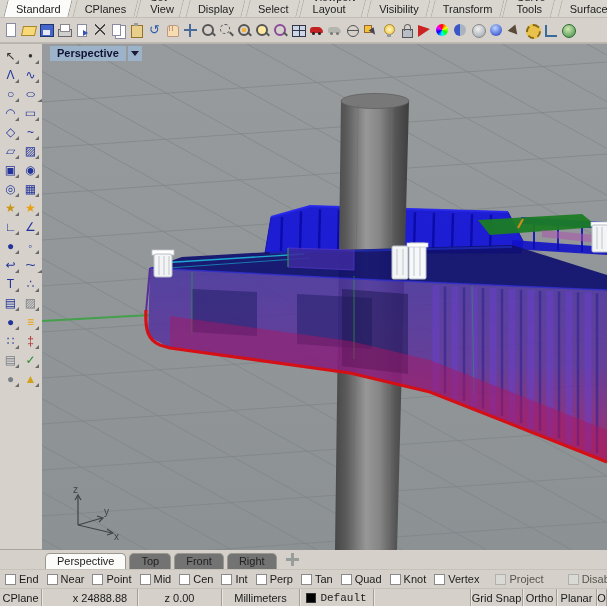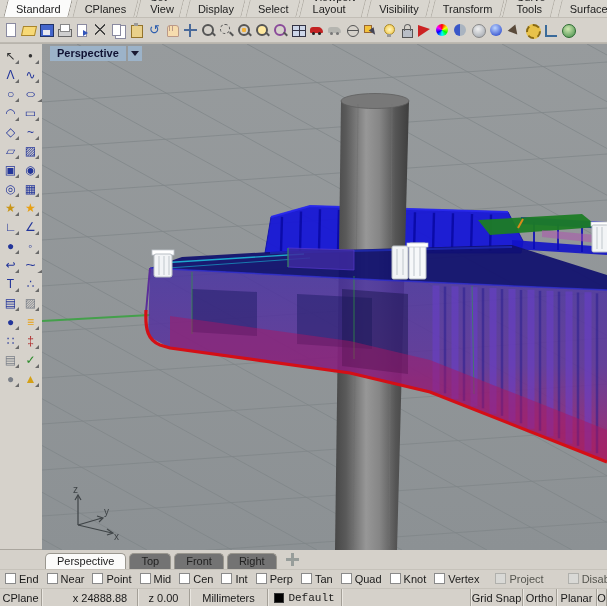--- a/index.html
+++ b/index.html
@@ -102,21 +102,21 @@
 .vtab { background:#737373; border:1px solid #9a978f; border-bottom:none;
   border-radius:5px 5px 0 0; padding:1px 11px 2px; color:#222; }
 .vtab.active { background:#fbfbfa; }
 .vplus { width:13px; height:13px; position:relative; margin:0 0 3px 6px; }
 .vplus::before { content:""; position:absolute; left:0; top:5px; width:13px; height:3px; background:#989era; background:#979d9a; }
 .vplus::after { content:""; position:absolute; left:5px; top:0; width:3px; height:13px; background:#979d9a; }
 
 
 .osnap { height:19px; background:#d5d1ca; display:flex; align-items:center;
   gap:8px; padding-left:5px; border-top:1px solid #c6c2ba; }
-.oitem { display:flex; align-items:flex-start; gap:3px; }
+.oitem { display:flex; align-items:center; gap:3px; }
 .obox { width:11px; height:11px; background:#fff; border:1px solid #8a8a8a; flex:none; }
 .oitem.disabled .obox { background:#d9d9d6; border-color:#b0b0ac; }
 .oitem.disabled span { color:#55554f; }
 .gap1 { margin-left:8px; } .gap2 { margin-left:16px; }
 
 
 .status { height:18px; background:#d5d1ca; display:flex; align-items:stretch;
   border-top:1px solid #c6c2ba; }
 .scell { display:flex; align-items:center; justify-content:center; gap:4px;
   border-right:1px solid #a39f97; box-shadow:1px 0 0 #e9e6e0; padding:0 3px; overflow:hidden; white-space:nowrap; }
@@ -597,21 +597,21 @@
 
           <span>CPlane</span>
         </div>
 
         <div class="scell" style="width: 96px; padding-left: 24px;">
 
           <span>x 24888.88</span>
         </div>
 
 
-        <div class="scell" style="width: 52px;">
+        <div class="scell" style="width: 84px;">
 
           <span>z 0.00</span>
         </div>
 
         <div class="scell" style="width: 78px;">
 
           <span>Millimeters</span>
         </div>
 
         <div class="scell" style="width: 74px; font-family: Liberation Mono, monospace;">

